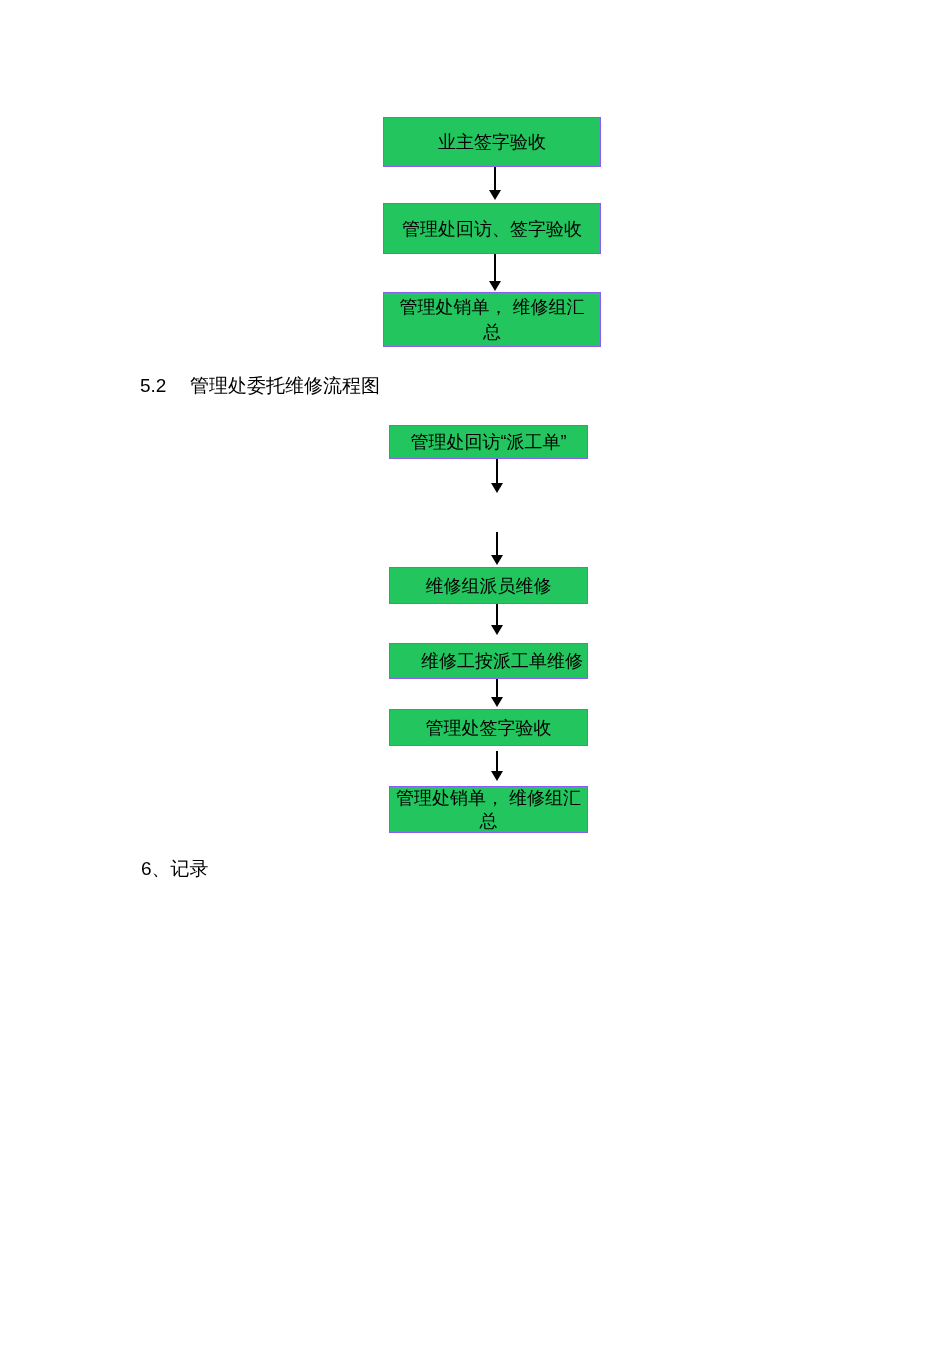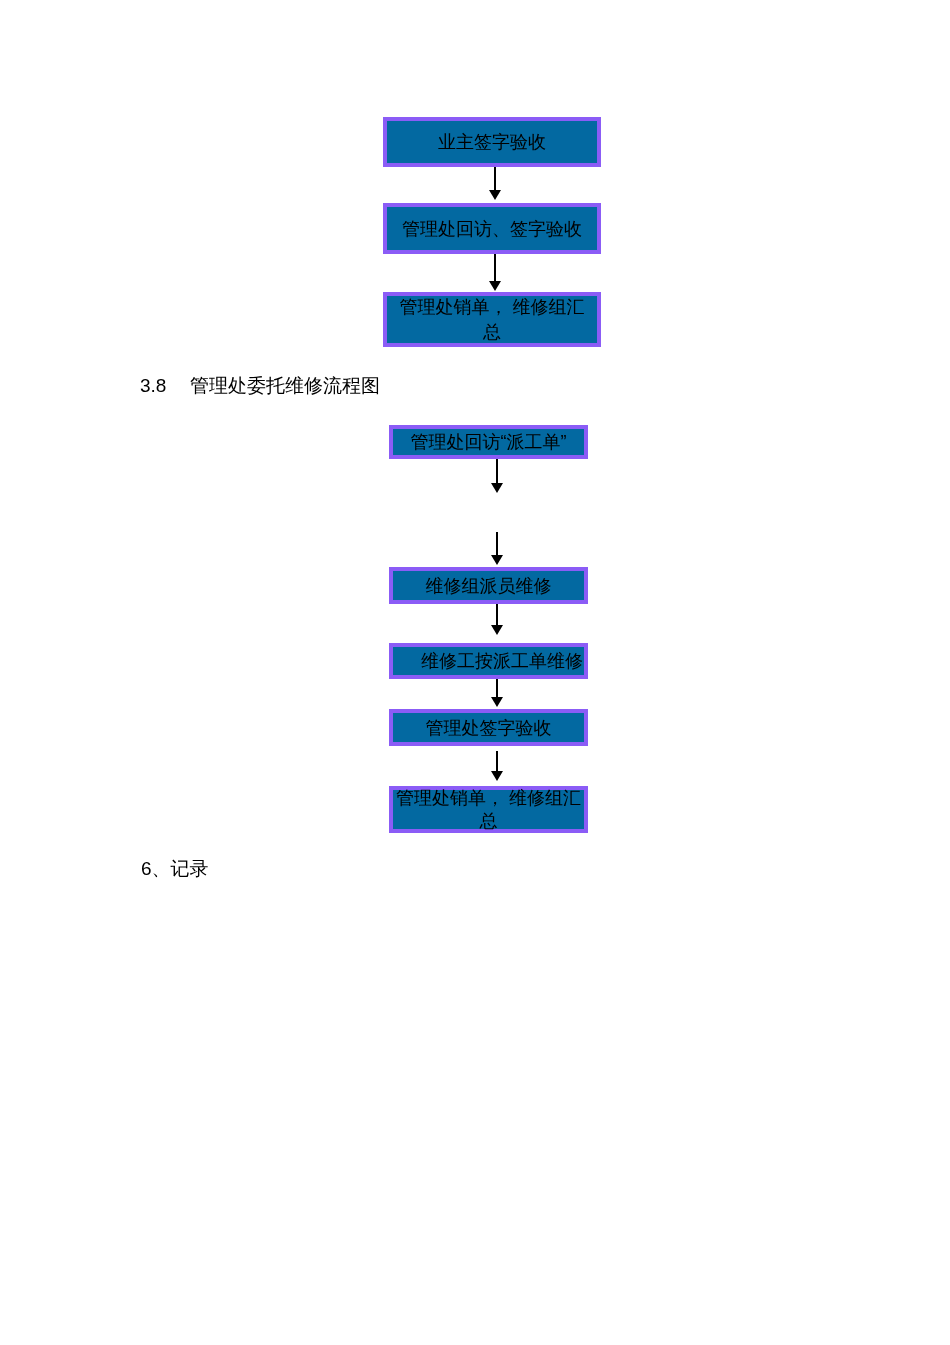--- a/index.html
+++ b/index.html
@@ -10,22 +10,22 @@
     background: #ffffff;
     font-family: "Liberation Sans", sans-serif;
     color: #000000;
     overflow: hidden;
   }
 
   
   .fbox {
     position: absolute;
     box-sizing: border-box;
-    border: 4px solid #8b5cf6;
-    background: #0369a1;
+    border: 1px solid #8b5cf6;
+    background: #22c55e;
     display: flex;
     flex-direction: column;
     align-items: center;
     justify-content: center;
     text-align: center;
     font-size: 18px;
     line-height: 24px;
     white-space: nowrap;
   }
   .fbox .ln { display: block; width: 100%; text-align: center; }
@@ -102,21 +102,21 @@
   <div class="fbox f1 bx-a2">管理处回访、签字验收</div>
 
   <div class="arrow ar-1b"></div>
 
   <div class="fbox f1 bx-a3">
     <span class="ln">管理处销单， 维修组汇</span>
     <span class="ln">总</span>
   </div>
 
   <div class="h52">
-    <span class="secnum">3.8</span><span class="sectitle">管理处委托维修流程图</span>
+    <span class="secnum">5.2</span><span class="sectitle">管理处委托维修流程图</span>
   </div>
 
   <div class="fbox f2 bx-b1">管理处回访“派工单”</div>
 
   <div class="arrow ar-2a"></div>
 
 
   <div class="arrow ar-2b"></div>
 
   <div class="fbox f2 bx-b3">维修组派员维修</div>

